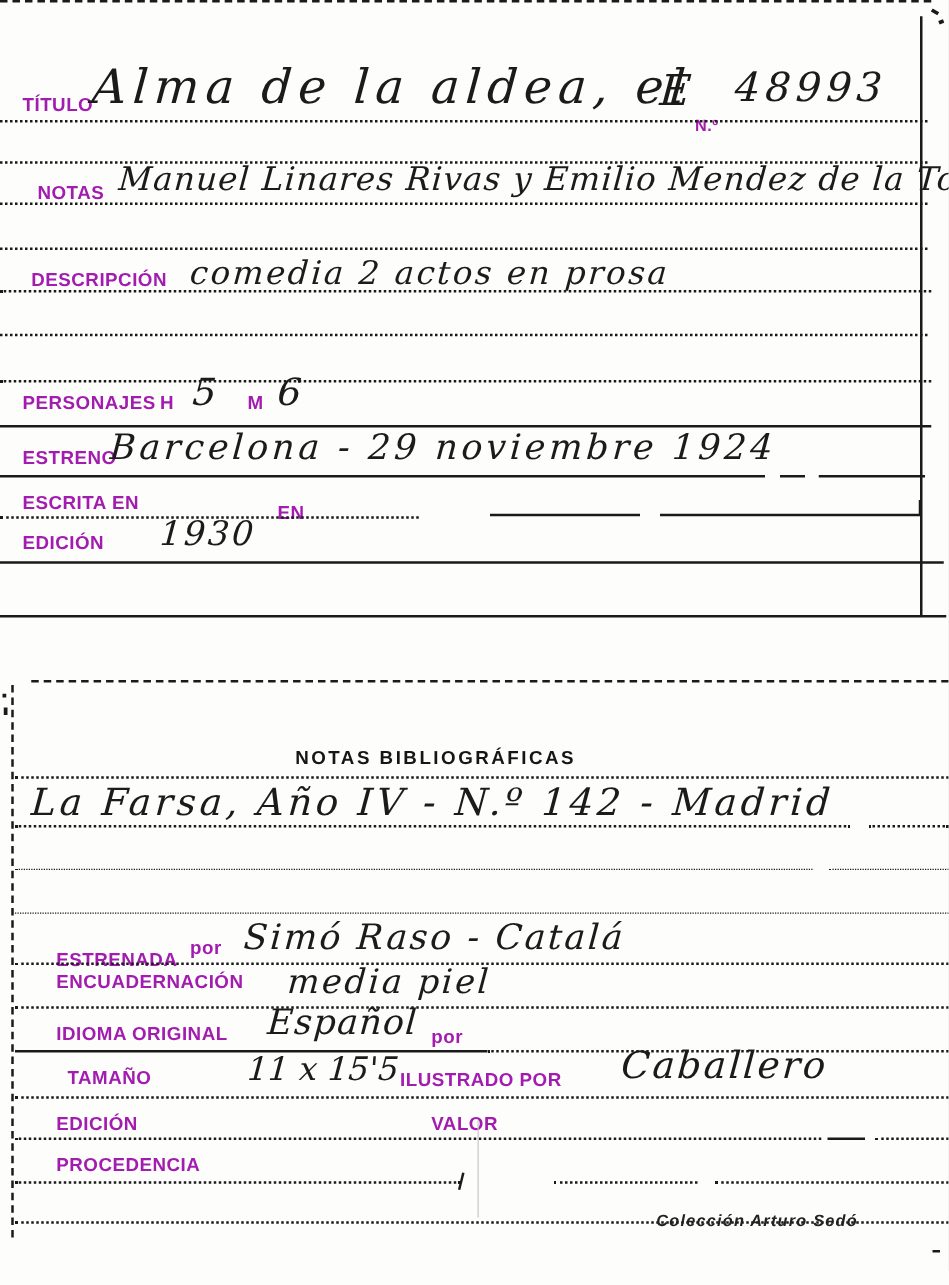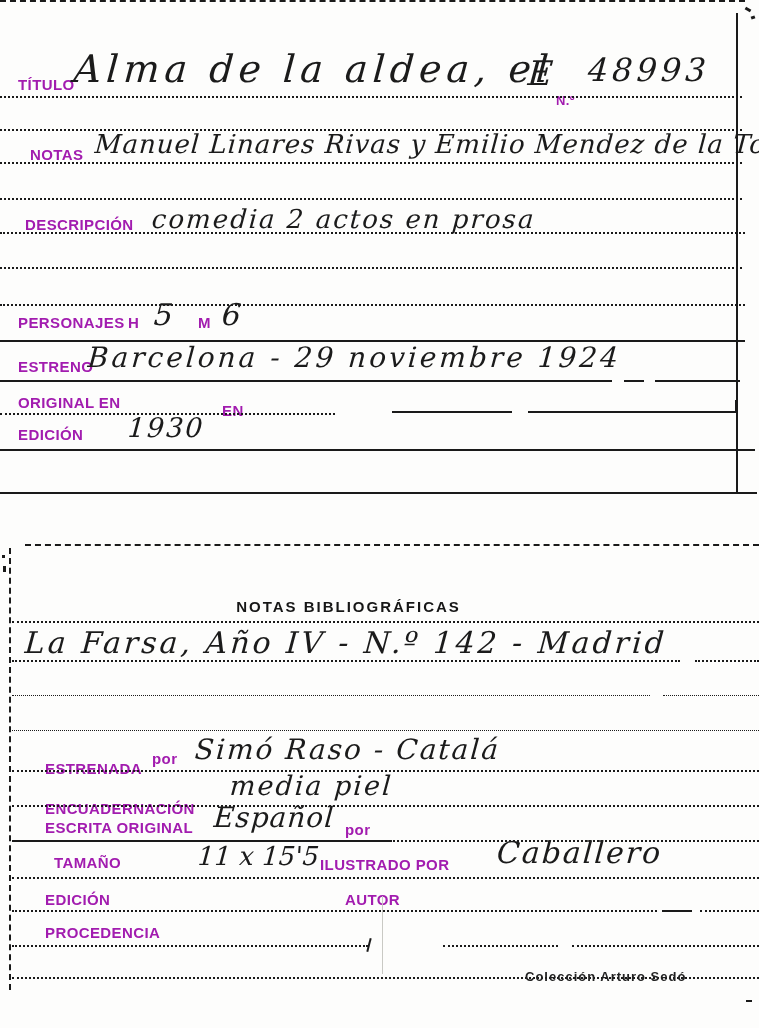--- a/index.html
+++ b/index.html
@@ -77,21 +77,21 @@
     <div class="abs label" style="left:198px;top:314px;">M</div>
     <div class="abs hw" style="left:222px;top:300px;font-size:30px;">6</div>
     <div class="abs rule-solid" style="left:0;top:340px;width:745px;"></div>
 
     <div class="abs label" style="left:18px;top:358px;">ESTRENO</div>
     <div class="abs hw" style="left:88px;top:344px;font-size:28px;letter-spacing:3px;">Barcelona - 29 noviembre 1924</div>
     <div class="abs rule-solid" style="left:0;top:380px;width:612px;"></div>
     <div class="abs rule-solid" style="left:624px;top:380px;width:20px;"></div>
     <div class="abs rule-solid" style="left:655px;top:380px;width:85px;"></div>
 
-    <div class="abs label" style="left:18px;top:394px;">ORIGINAL EN</div>
+    <div class="abs label" style="left:18px;top:394px;">ESCRITA EN</div>
     <div class="abs label" style="left:222px;top:402px;">EN</div>
     <div class="abs rule-dot" style="left:0;top:413px;width:335px;"></div>
     <div class="abs rule-solid" style="left:392px;top:411px;width:120px;"></div>
     <div class="abs rule-solid" style="left:528px;top:411px;width:208px;"></div>
     <div class="abs vline-solid" style="left:735px;top:400px;height:12px;"></div>
 
     <div class="abs label" style="left:18px;top:426px;">EDICIÓN</div>
     <div class="abs hw" style="left:128px;top:414px;font-size:27px;letter-spacing:2px;">1930</div>
     <div class="abs rule-solid" style="left:0;top:449px;width:755px;"></div>
 
@@ -114,48 +114,48 @@
 
     <div class="abs rule-dot-thin" style="left:12px;top:695px;width:638px;"></div>
     <div class="abs rule-dot-thin" style="left:663px;top:695px;width:96px;"></div>
     <div class="abs rule-dot-thin" style="left:12px;top:730px;width:747px;"></div>
 
     <div class="abs label" style="left:45px;top:760px;">ESTRENADA</div>
     <div class="abs label" style="left:152px;top:750px;text-transform:lowercase;">por</div>
     <div class="abs hw" style="left:195px;top:736px;font-size:28px;letter-spacing:2px;">Simó Raso - Catalá</div>
     <div class="abs rule-dot" style="left:12px;top:770px;width:747px;"></div>
 
-    <div class="abs label" style="left:45px;top:800px;">ENCUADERNACIÓN</div>
+    <div class="abs label" style="left:45px;top:777px;">ENCUADERNACIÓN</div>
     <div class="abs hw" style="left:230px;top:772px;font-size:27px;letter-spacing:2px;">media piel</div>
     <div class="abs rule-dot" style="left:12px;top:805px;width:747px;"></div>
 
-    <div class="abs label" style="left:45px;top:819px;">ESCRITA ORIGINAL</div>
+    <div class="abs label" style="left:45px;top:819px;">IDIOMA ORIGINAL</div>
     <div class="abs hw" style="left:214px;top:804px;font-size:28px;letter-spacing:1px;">Español</div>
     <div class="abs label" style="left:345px;top:821px;text-transform:lowercase;">por</div>
     <div class="abs rule-solid" style="left:12px;top:840px;width:378px;"></div>
     <div class="abs rule-dot" style="left:390px;top:840px;width:369px;"></div>
 
     <div class="abs label" style="left:54px;top:854px;">TAMAÑO</div>
     <div class="abs hw" style="left:198px;top:843px;font-size:26px;">11 x 15'5</div>
     <div class="abs label" style="left:320px;top:856px;text-align:right;">ILUSTRADO POR</div>
     <div class="abs hw" style="left:497px;top:838px;font-size:30px;letter-spacing:2px;">Caballero</div>
     <div class="abs rule-dot" style="left:12px;top:877px;width:747px;"></div>
 
     <div class="abs label" style="left:45px;top:891px;">EDICIÓN</div>
-    <div class="abs label" style="left:345px;top:891px;">AUTOR</div>
+    <div class="abs label" style="left:345px;top:891px;">VALOR</div>
     <div class="abs rule-dot" style="left:12px;top:910px;width:645px;"></div>
     <div class="abs rule-solid" style="left:662px;top:910px;width:30px;"></div>
     <div class="abs rule-dot" style="left:700px;top:910px;width:59px;"></div>
 
     <div class="abs label" style="left:45px;top:924px;">PROCEDENCIA</div>
     <div class="abs rule-dot" style="left:12px;top:945px;width:356px;"></div>
     <div class="abs vline-solid" style="left:368px;top:938px;height:14px;transform:rotate(14deg);"></div>
     <div class="abs rule-dot" style="left:443px;top:945px;width:115px;"></div>
     <div class="abs rule-dot" style="left:572px;top:945px;width:187px;"></div>
 
     <div class="abs crease" style="left:382px;top:896px;height:78px;"></div>
 
     <div class="abs rule-dot" style="left:12px;top:977px;width:747px;"></div>
-    <div class="abs stamp" style="left:525px;top:969px;">Colección Arturo Sedó</div>
+    <div class="abs stamp" style="left:525px;top:969px;font-style:italic;">Colección Arturo Sedó</div>
     <div class="abs noise" style="left:746px;top:1000px;width:6px;height:2px;"></div>
   </div>
 
 </div>
 
 </body></html>

